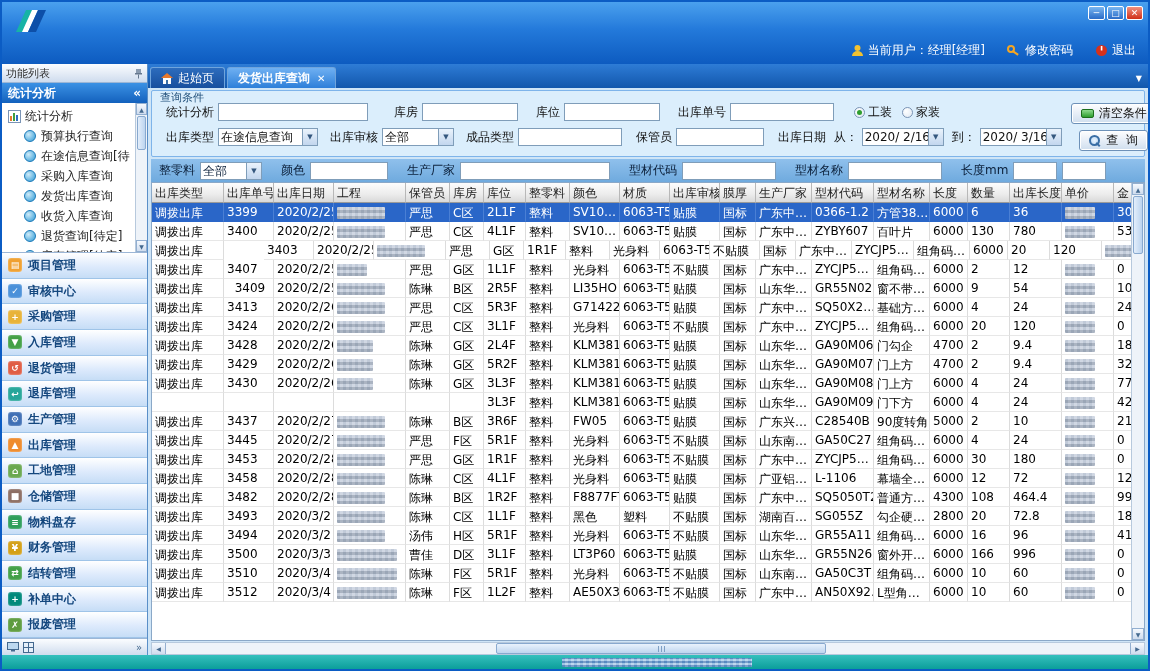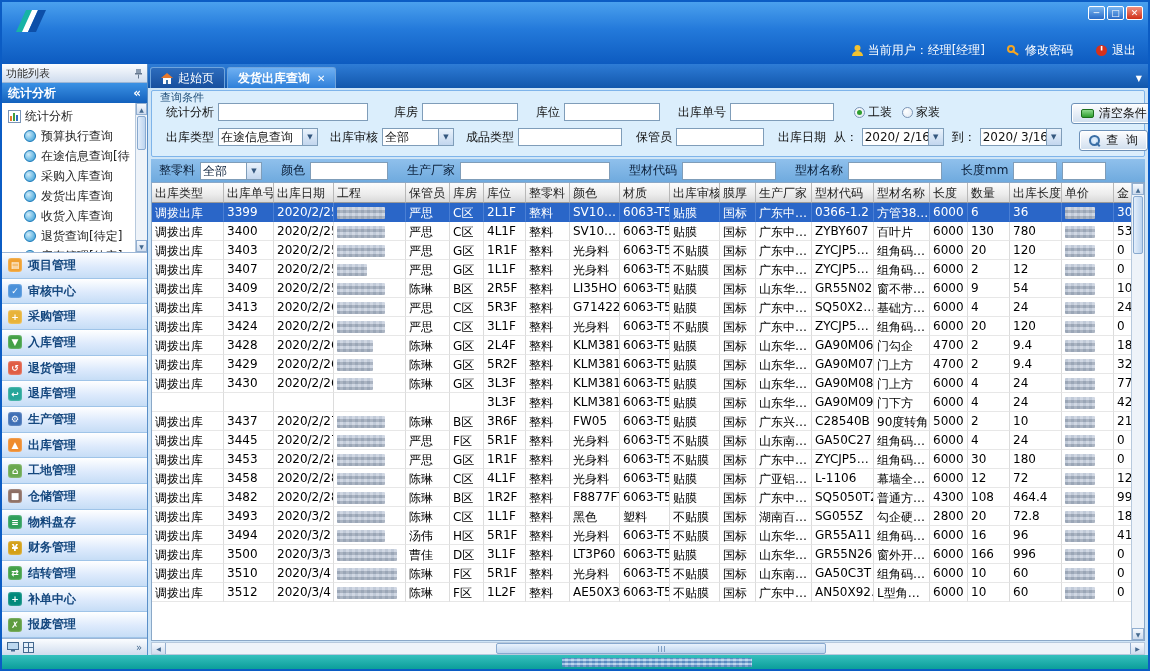--- a/index.html
+++ b/index.html
@@ -478,21 +478,21 @@
                   <div class="gcell" style="width: 62px;"><span>ZYBY607</span></div>
                   <div class="gcell" style="width: 56px;"><span>百叶片</span></div>
                   <div class="gcell" style="width: 38px;"><span>6000</span></div>
                   <div class="gcell" style="width: 42px;"><span>130</span></div>
                   <div class="gcell" style="width: 52px;"><span>780</span></div>
                   <div class="gcell" style="width: 52px;"><span class="mosaic">3</span></div>
                   <div class="gcell" style="width: 28px;"><span>535</span></div>
                 </div>
                 <div class="grid-row">
                   <div class="gcell" style="width: 72px;"><span>调拨出库</span></div>
-                  <div class="gcell" style="width: 50px;"><span>3403</span></div>
+                  <div class="gcell" style="width: 50px; margin-left: 40px;"><span>3403</span></div>
                   <div class="gcell" style="width: 60px;"><span>2020/2/25</span></div>
                   <div class="gcell" style="width: 72px;"><span class="mosaic">工…工程</span></div>
                   <div class="gcell" style="width: 44px;"><span>严思</span></div>
                   <div class="gcell" style="width: 34px;"><span>G区</span></div>
                   <div class="gcell" style="width: 42px;"><span>1R1F</span></div>
                   <div class="gcell" style="width: 44px;"><span>整料</span></div>
                   <div class="gcell" style="width: 50px;"><span>光身料</span></div>
                   <div class="gcell" style="width: 50px;"><span>6063-T5</span></div>
                   <div class="gcell" style="width: 50px;"><span>不贴膜</span></div>
                   <div class="gcell" style="width: 36px;"><span>国标</span></div>
@@ -522,21 +522,21 @@
                   <div class="gcell" style="width: 62px;"><span>ZYCJP5…</span></div>
                   <div class="gcell" style="width: 56px;"><span>组角码…</span></div>
                   <div class="gcell" style="width: 38px;"><span>6000</span></div>
                   <div class="gcell" style="width: 42px;"><span>2</span></div>
                   <div class="gcell" style="width: 52px;"><span>12</span></div>
                   <div class="gcell" style="width: 52px;"><span class="mosaic">1</span></div>
                   <div class="gcell" style="width: 28px;"><span>0</span></div>
                 </div>
                 <div class="grid-row">
                   <div class="gcell" style="width: 72px;"><span>调拨出库</span></div>
-                  <div class="gcell" style="width: 50px;"><span>3409</span></div>
+                  <div class="gcell" style="width: 50px; text-align: center;"><span>3409</span></div>
                   <div class="gcell" style="width: 60px;"><span>2020/2/25</span></div>
                   <div class="gcell" style="width: 72px;"><span class="mosaic">长…阳…</span></div>
                   <div class="gcell" style="width: 44px;"><span>陈琳</span></div>
                   <div class="gcell" style="width: 34px;"><span>B区</span></div>
                   <div class="gcell" style="width: 42px;"><span>2R5F</span></div>
                   <div class="gcell" style="width: 44px;"><span>整料</span></div>
                   <div class="gcell" style="width: 50px;"><span>LI35HO</span></div>
                   <div class="gcell" style="width: 50px;"><span>6063-T5</span></div>
                   <div class="gcell" style="width: 50px;"><span>贴膜</span></div>
                   <div class="gcell" style="width: 36px;"><span>国标</span></div>

